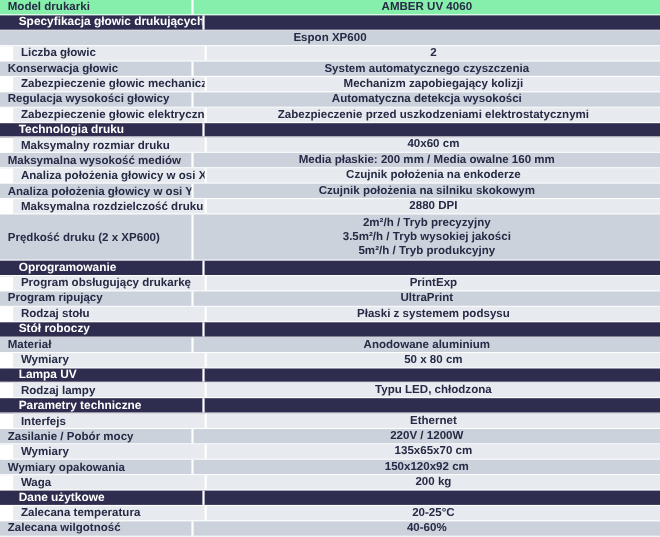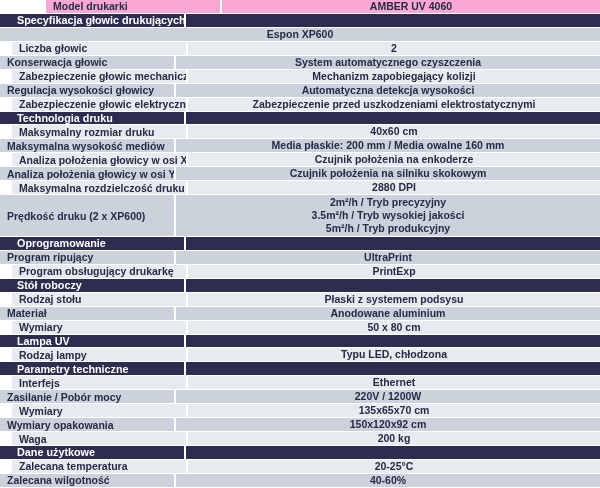--- a/index.html
+++ b/index.html
@@ -44,21 +44,21 @@
     flex-direction: column;
     align-items: center;
     justify-content: center;
     text-align: left;
     font-size: 10.5px;
     font-weight: 700;
     color: #262a45;
     line-height: 13px;
     overflow: hidden;
   }
-  .row.shade-white  { background: #f9a8d4; margin-left: 46px; }
+  .row.shade-white  { background: #86efac; }
   .row.shade-light  { background: #e7eaee; margin-left: 12px; }
   .row.shade-gray   { background: #ccd2dc; }
   .row.section-header { background: #2e2d4f; }
   .row.section-header .cell-label {
     color: #ffffff;
     font-size: 10.8px;
     margin-left: 10px;
   }
   .row.section-header .cell-value { }
 </style>
@@ -126,36 +126,36 @@
     <div class="cell-value">
         <div>2m²/h / Tryb precyzyjny</div>
         <div>3.5m²/h / Tryb wysokiej jakości</div>
         <div>5m²/h / Tryb produkcyjny</div>
       </div>
   </div>
     <div class="row section-header">
     <div class="cell-label">Oprogramowanie</div>
     <div class="cell-value"></div>
   </div>
+    <div class="row shade-light">
+    <div class="cell-label">Program obsługujący drukarkę</div>
+    <div class="cell-value">PrintExp</div>
+  </div>
     <div class="row shade-gray">
     <div class="cell-label">Program ripujący</div>
     <div class="cell-value">UltraPrint</div>
   </div>
     <div class="row shade-light">
-    <div class="cell-label">Program obsługujący drukarkę</div>
-    <div class="cell-value">PrintExp</div>
-  </div>
-    <div class="row section-header">
-    <div class="cell-label">Stół roboczy</div>
-    <div class="cell-value"></div>
-  </div>
-    <div class="row shade-light">
     <div class="cell-label">Rodzaj stołu</div>
     <div class="cell-value">Płaski z systemem podsysu</div>
   </div>
+    <div class="row section-header">
+    <div class="cell-label">Stół roboczy</div>
+    <div class="cell-value"></div>
+  </div>
     <div class="row shade-gray">
     <div class="cell-label">Materiał</div>
     <div class="cell-value">Anodowane aluminium</div>
   </div>
     <div class="row shade-light">
     <div class="cell-label">Wymiary</div>
     <div class="cell-value">50 x 80 cm</div>
   </div>
     <div class="row section-header">
     <div class="cell-label">Lampa UV</div>

